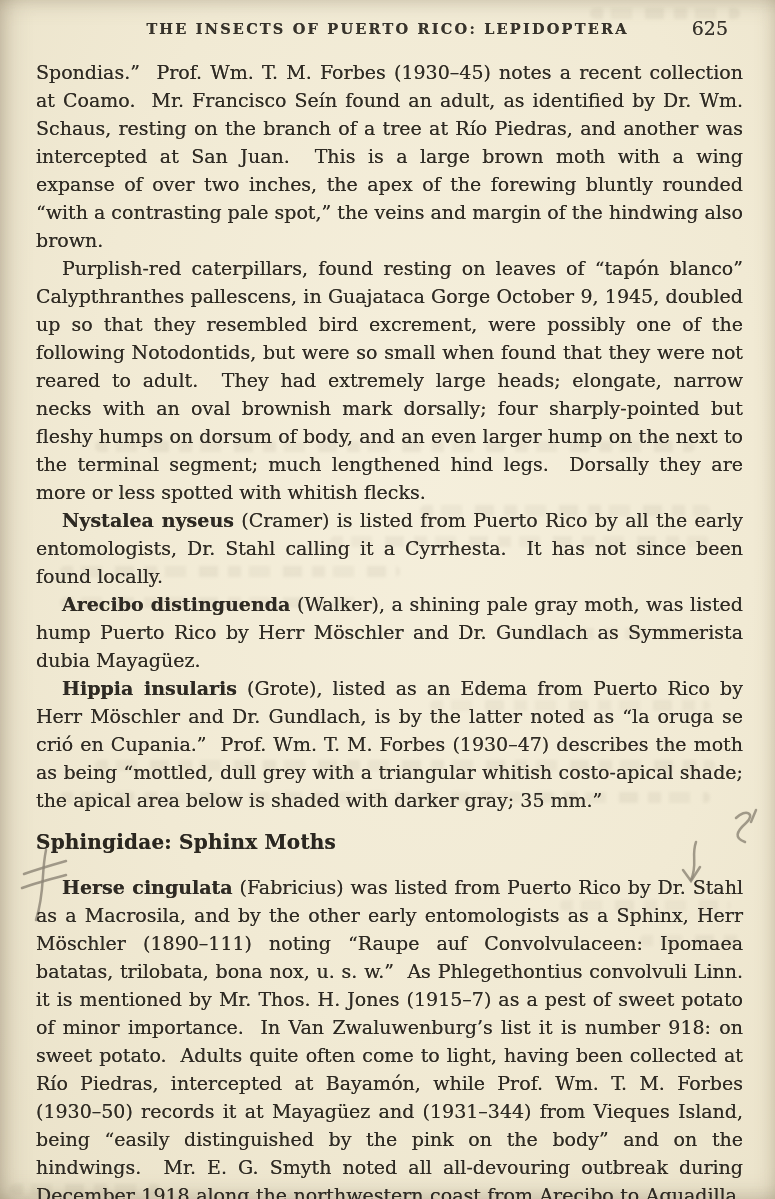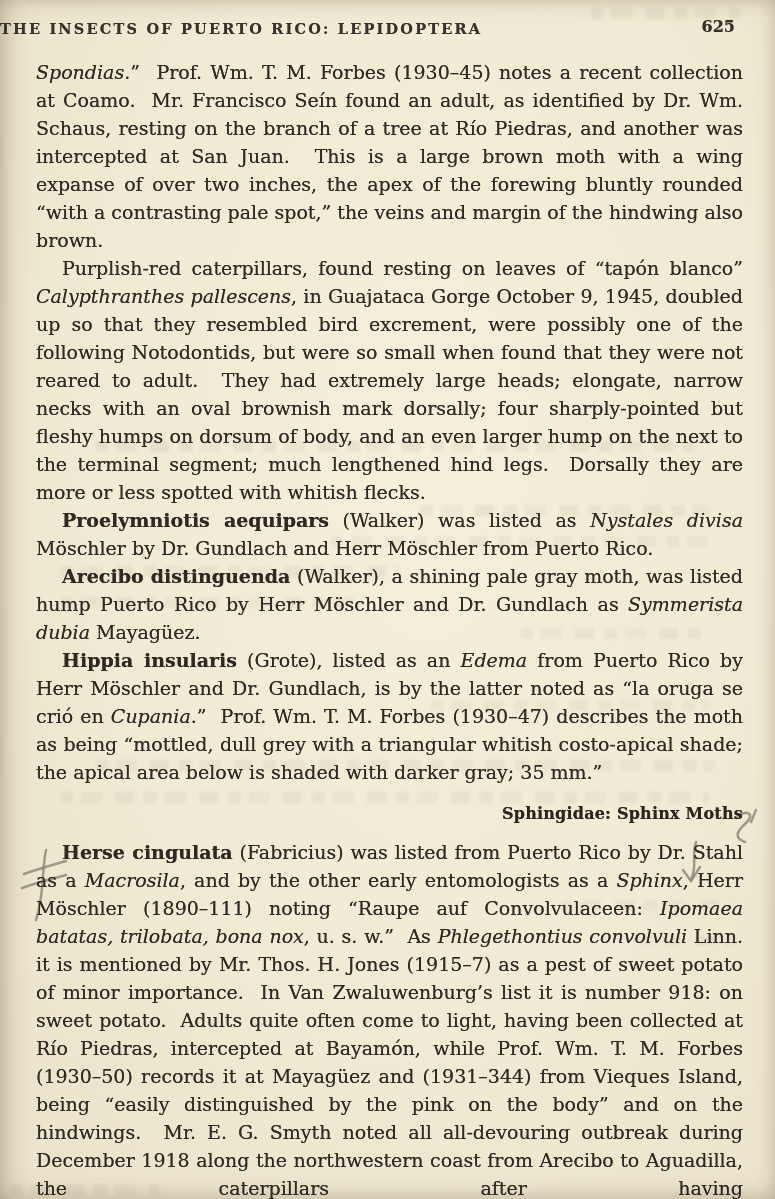--- a/index.html
+++ b/index.html
@@ -12,45 +12,45 @@
     background-image:radial-gradient(ellipse at 55% 38%, #f5efdc 0%, #f1ead4 55%, #eae2c9 100%);
     box-shadow:
       inset 20px 0 30px -20px rgba(110,95,70,.45),
       inset -12px 0 22px -14px rgba(110,95,70,.28),
       inset 0 14px 26px -16px rgba(110,95,70,.30),
       inset 0 -16px 28px -18px rgba(110,95,70,.35);
     font-family:"DejaVu Serif", serif;
   }
   .running-head{
     position:absolute;top:20px;left:0;right:0;
-    text-align:left;
+    text-align:center;
     font-size:14.5px;font-weight:600;letter-spacing:2.2px;
     color:#37332b;
     text-shadow:0 0 .4px rgba(55,51,43,.7);
   }
   .page-number{
-    position:absolute;top:17px;right:40px;
-    font-size:16px;color:#35312a;font-weight:700;
+    position:absolute;top:17px;right:47px;
+    font-size:19px;color:#35312a;font-weight:400;
     text-shadow:0 0 .4px rgba(55,51,43,.7);
   }
   .content{
     position:absolute;top:58px;left:36px;width:707px;
     color:#2e2a23;
     font-size:19px;line-height:28px;
     text-align:justify;
     text-shadow:0 0 .45px rgba(46,42,35,.75);
   }
   .content p.para{margin:0;}
   .content p.indent{text-indent:26px;}
   .content p.cont{text-align-last:justify;}
   .bold{font-weight:700;}
-  .italic{font-style:italic;}
+  .italic{}
   .section-heading{
-    text-align:right;font-weight:700;font-size:16px;
-    letter-spacing:.2px;margin:14px 0 10px;color:#2b2720;
+    text-align:left;font-weight:700;font-size:20px;
+    letter-spacing:.2px;margin:14px 0 17px;color:#2b2720;
   }
   .smudge{
     position:absolute;height:11px;border-radius:5px;
     filter:blur(1.6px);
     background:repeating-linear-gradient(90deg,
       rgba(112,101,78,.15) 0 13px, rgba(112,101,78,0) 13px 21px,
       rgba(112,101,78,.12) 21px 42px, rgba(112,101,78,0) 42px 55px,
       rgba(112,101,78,.16) 55px 74px, rgba(112,101,78,0) 74px 84px);
   }
   .pencil{position:absolute;}
@@ -87,20 +87,20 @@
     <path d="M24 36 C19 50, 26 58, 19 74"></path>
     <path d="M11 64 L19 75 L28 61"></path>
   </svg>
 
   <div class="running-head">THE INSECTS OF PUERTO RICO: LEPIDOPTERA</div>
   <div class="page-number">625</div>
 
   <div class="content">
       <p class="para"><span class="italic">Spondias.</span><span class="">”&nbsp; Prof. Wm. T. M. Forbes (1930–45) notes a recent collection at Coamo.&nbsp; Mr. Francisco Seín found an adult, as identified by Dr. Wm. Schaus, resting on the branch of a tree at Río Piedras, and another was intercepted at San Juan.&nbsp; This is a large brown moth with a wing expanse of over two inches, the apex of the forewing bluntly rounded “with a contrasting pale spot,” the veins and margin of the hindwing also brown.</span></p>
       <p class="para indent"><span class="">Purplish-red caterpillars, found resting on leaves of “tapón blanco” </span><span class="italic">Calypthranthes pallescens</span><span class="">, in Guajataca Gorge October 9, 1945, doubled up so that they resembled bird excrement, were possibly one of the following Notodontids, but were so small when found that they were not reared to adult.&nbsp; They had extremely large heads; elongate, narrow necks with an oval brownish mark dorsally; four sharply-pointed but fleshy humps on dorsum of body, and an even larger hump on the next to the terminal segment; much lengthened hind legs.&nbsp; Dorsally they are more or less spotted with whitish flecks.</span></p>
-      <p class="para indent"><span class="bold">Proelymniotis aequipars</span><span class=""> (Walker) was listed as </span><span class="italic">Nystales divisa</span><span class=""> Möschler by Dr. Gundlach and Herr Möschler from Puerto Rico.</span></p>
+      <p class="para indent"><span class="bold">Nystalea nyseus</span><span class=""> (Cramer) is listed from Puerto Rico by all the early entomologists, Dr. Stahl calling it a </span><span class="italic">Cyrrhesta</span><span class="">.&nbsp; It has not since been found locally.</span></p>
       <p class="para indent"><span class="bold">Arecibo distinguenda</span><span class=""> (Walker), a shining pale gray moth, was listed hump Puerto Rico by Herr Möschler and Dr. Gundlach as </span><span class="italic">Symmerista dubia</span><span class=""> Mayagüez.</span></p>
       <p class="para indent"><span class="bold">Hippia insularis</span><span class=""> (Grote), listed as an </span><span class="italic">Edema</span><span class=""> from Puerto Rico by Herr Möschler and Dr. Gundlach, is by the latter noted as “la oruga se crió en </span><span class="italic">Cupania</span><span class="">.”&nbsp; Prof. Wm. T. M. Forbes (1930–47) describes the moth as being “mottled, dull grey with a triangular whitish costo-apical shade; the apical area below is shaded with darker gray; 35 mm.”</span></p>
       <div class="section-heading">Sphingidae: Sphinx Moths</div>
       <p class="para indent cont"><span class="bold">Herse cingulata</span><span class=""> (Fabricius) was listed from Puerto Rico by Dr. Stahl as a </span><span class="italic">Macrosila</span><span class="">, and by the other early entomologists as a </span><span class="italic">Sphinx</span><span class="">, Herr Möschler (1890–111) noting “Raupe auf Convolvulaceen: </span><span class="italic">Ipomaea batatas, trilobata, bona nox</span><span class="">, u. s. w.”&nbsp; As </span><span class="italic">Phlegethontius convolvuli</span><span class=""> Linn. it is mentioned by Mr. Thos. H. Jones (1915–7) as a pest of sweet potato of minor importance.&nbsp; In Van Zwaluwenburg’s list it is number 918: on sweet potato.&nbsp; Adults quite often come to light, having been collected at Río Piedras, intercepted at Bayamón, while Prof. Wm. T. M. Forbes (1930–50) records it at Mayagüez and (1931–344) from Vieques Island, being “easily distinguished by the pink on the body” and on the hindwings.&nbsp; Mr. E. G. Smyth noted all all-devouring outbreak during December 1918 along the northwestern coast from Arecibo to Aguadilla, the caterpillars after having</span></p>
     </div>
 
 </div>
 
 </body></html>

